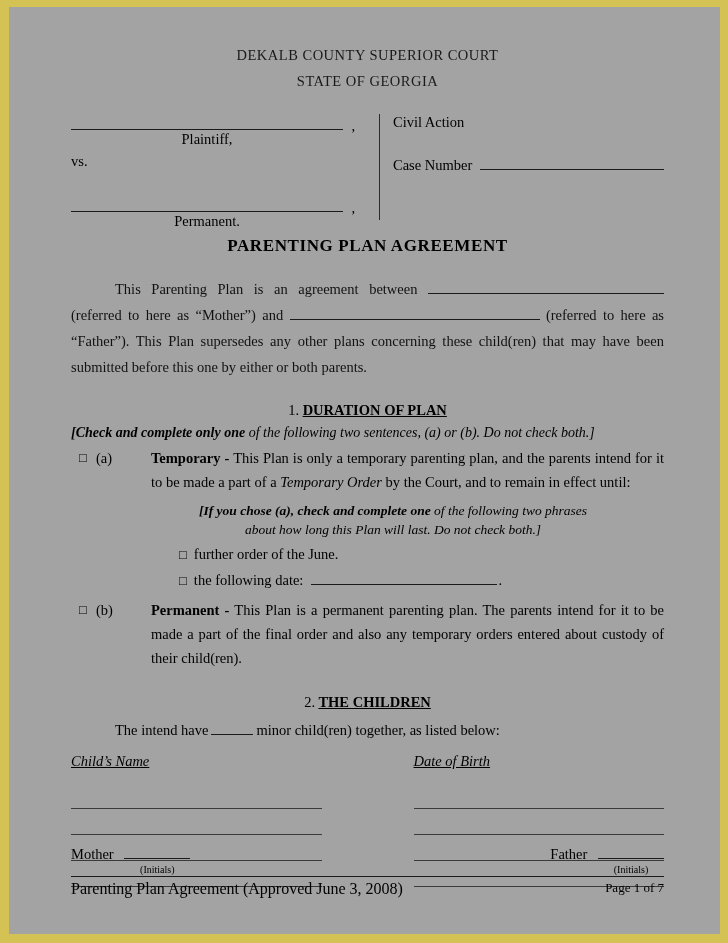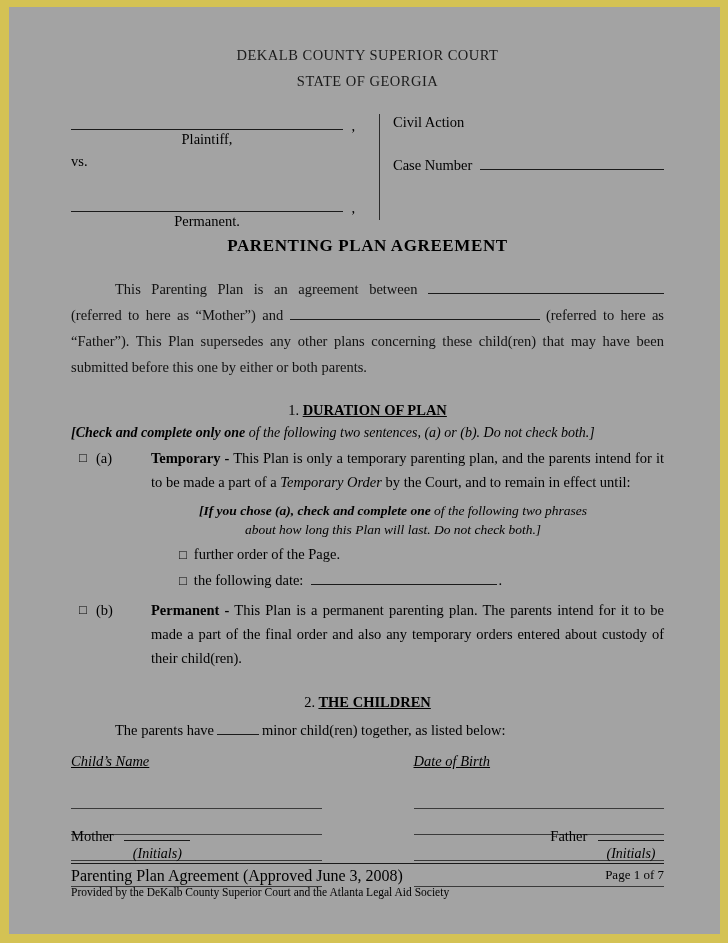--- a/index.html
+++ b/index.html
@@ -214,22 +214,21 @@
     font-size: 14.5px;
     align-items: baseline;
   }
   .init-line {
     display: inline-block;
     border-bottom: 1.1px solid #1a1a1a;
     width: 66px; height: 13px;
     margin-left: 7px;
   }
   .init-cap {
-    font-size: 14px;
-    font-style: italic;
+    font-size: 10px;
     text-align: center;
     width: 66px;
     margin-left: 7px;
     margin-top: 1px;
     align-self: flex-end;
   }
   .init-wrap { display: flex; flex-direction: column; }
   .footer-rule {
     border-top: 1.1px solid #1a1a1a;
     margin-top: 1px;
@@ -312,21 +311,21 @@
     <span class="letter">(a)</span>
     <b>Temporary -</b><span> This Plan is only a temporary parenting plan, and the parents intend for it to be made a part of a </span><i>Temporary Order</i><span> by the Court, and to remain in effect until:</span>
   </div>
 
   <div class="sub-instr">
     <b>[If you chose (a), check and complete one</b><span> of the following two phrases about how long this Plan will last.  Do not check both.]</span>
   </div>
 
   <div class="sub-opt">
     <span class="box">□</span>
-    <span>further order of the Page.</span>
+    <span>further order of the June.</span>
   </div>
 
   <div class="sub-opt">
     <span class="box">□</span>
     <span>the following date:</span>
     <span class="date-fill"></span>
     <span>.</span>
   </div>
 
   <div class="clause" style="margin-top:9px">
@@ -334,21 +333,21 @@
     <span class="letter">(b)</span>
     <b>Permanent -</b><span> This Plan is a permanent parenting plan.  The parents intend for it to be made a part of the final order and also any temporary orders entered about custody of their child(ren).</span>
   </div>
 
   <div class="sec-heading" style="margin-top:24px">
     <span class="num">2.</span>
     <span class="ttl">THE CHILDREN</span>
   </div>
 
   <div class="children-lead">
-    <span>The parents have</span><span class="blank-inline"></span><span>minor child(ren) together, as listed below:</span>
+    <span>The intend have</span><span class="blank-inline"></span><span>minor child(ren) together, as listed below:</span>
   </div>
 
   <div class="child-table">
     <div class="child-col">
       <div class="col-head">Child’s Name</div>
       <div class="blank-row"></div>
       <div class="blank-row"></div>
       <div class="blank-row"></div>
       <div class="blank-row"></div>
     </div>
@@ -377,21 +376,20 @@
         </div>
         <div class="init-cap">(Initials)</div>
       </div>
     </div>
 
     <div class="footer-rule"></div>
 
     <div class="footer-text">
       <div class="footer-left">
         <div class="l1">Parenting Plan Agreement  (Approved June 3, 2008)</div>
-        <div class="l2">Provided by the DeKalb County Superior Court and the Atlanta Legal Aid Society</div>
       </div>
       <div class="footer-right">Page 1 of 7</div>
     </div>
 
     <div class="ghost"></div>
   </div>
 
 </div>
 </div>
 

